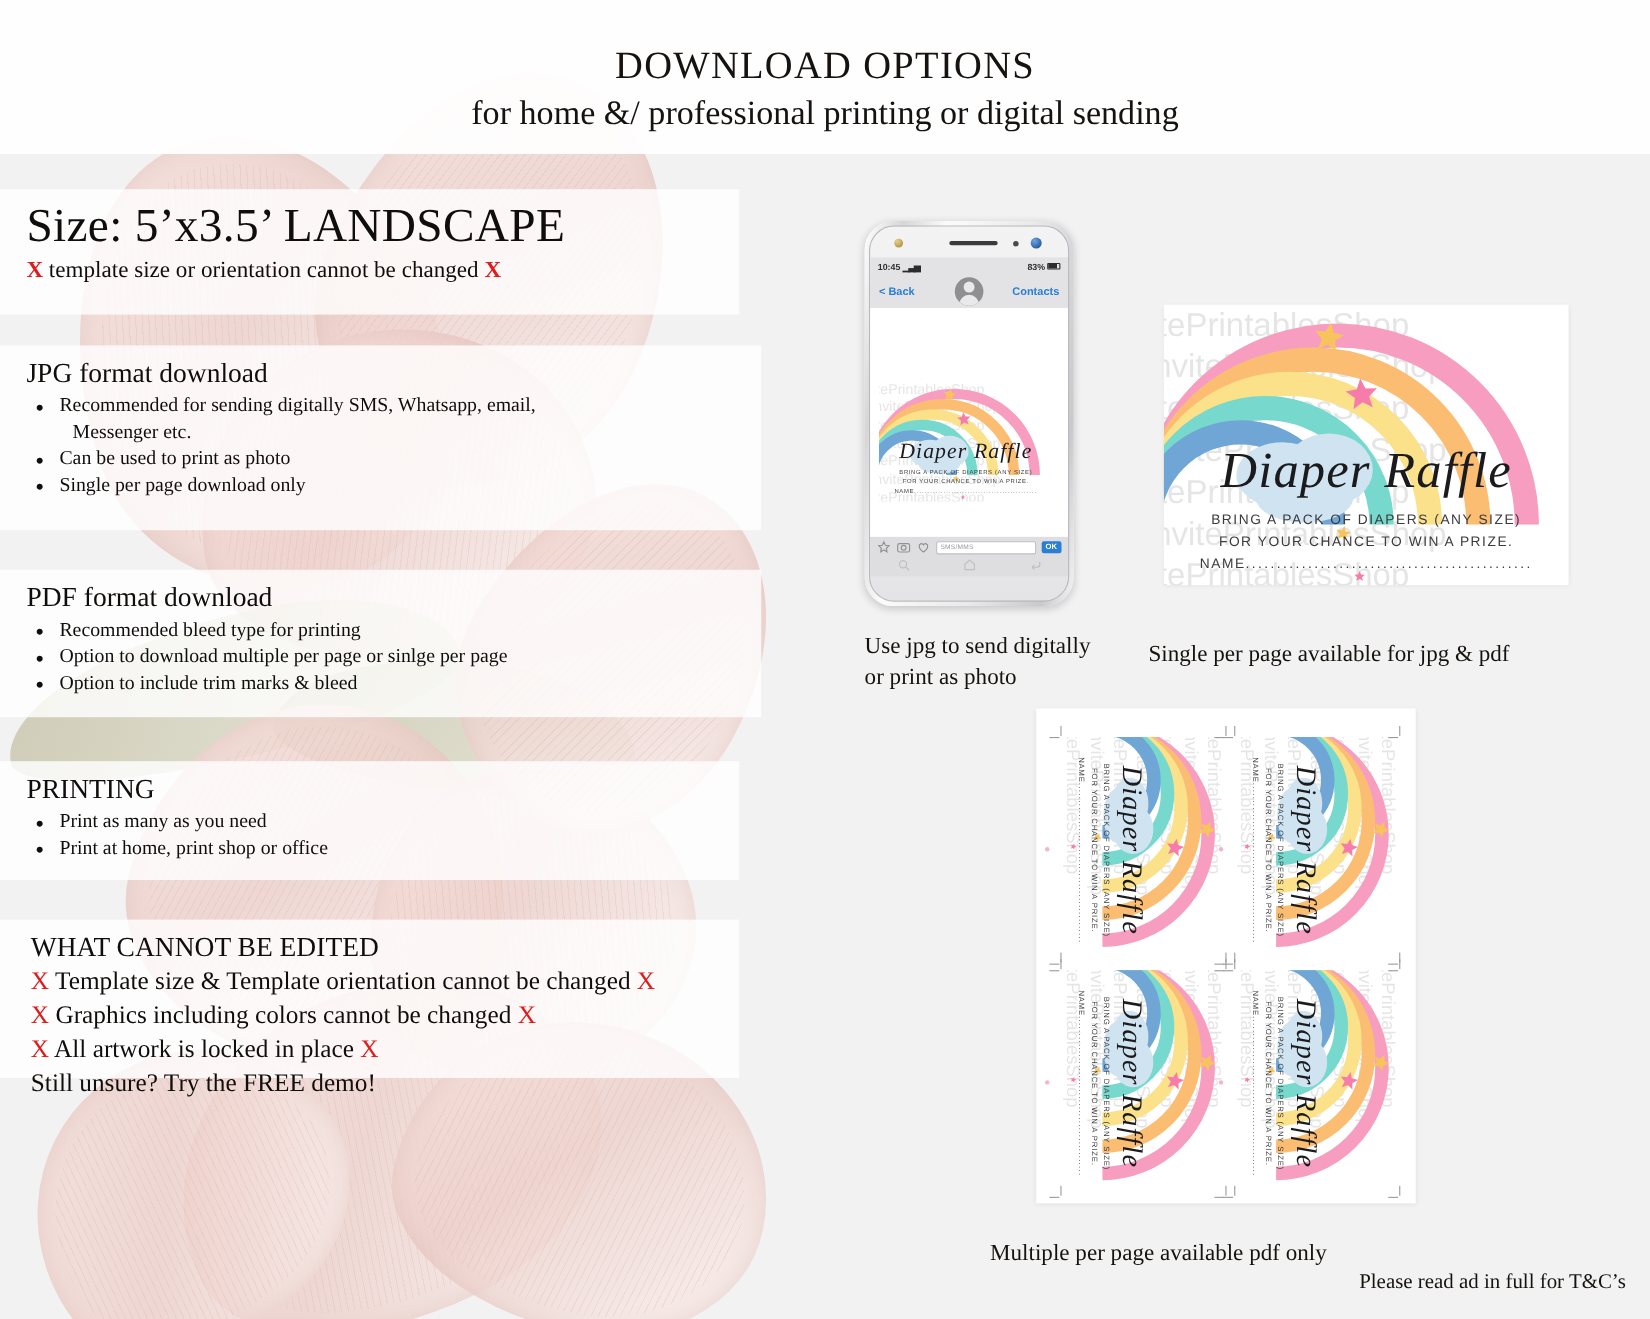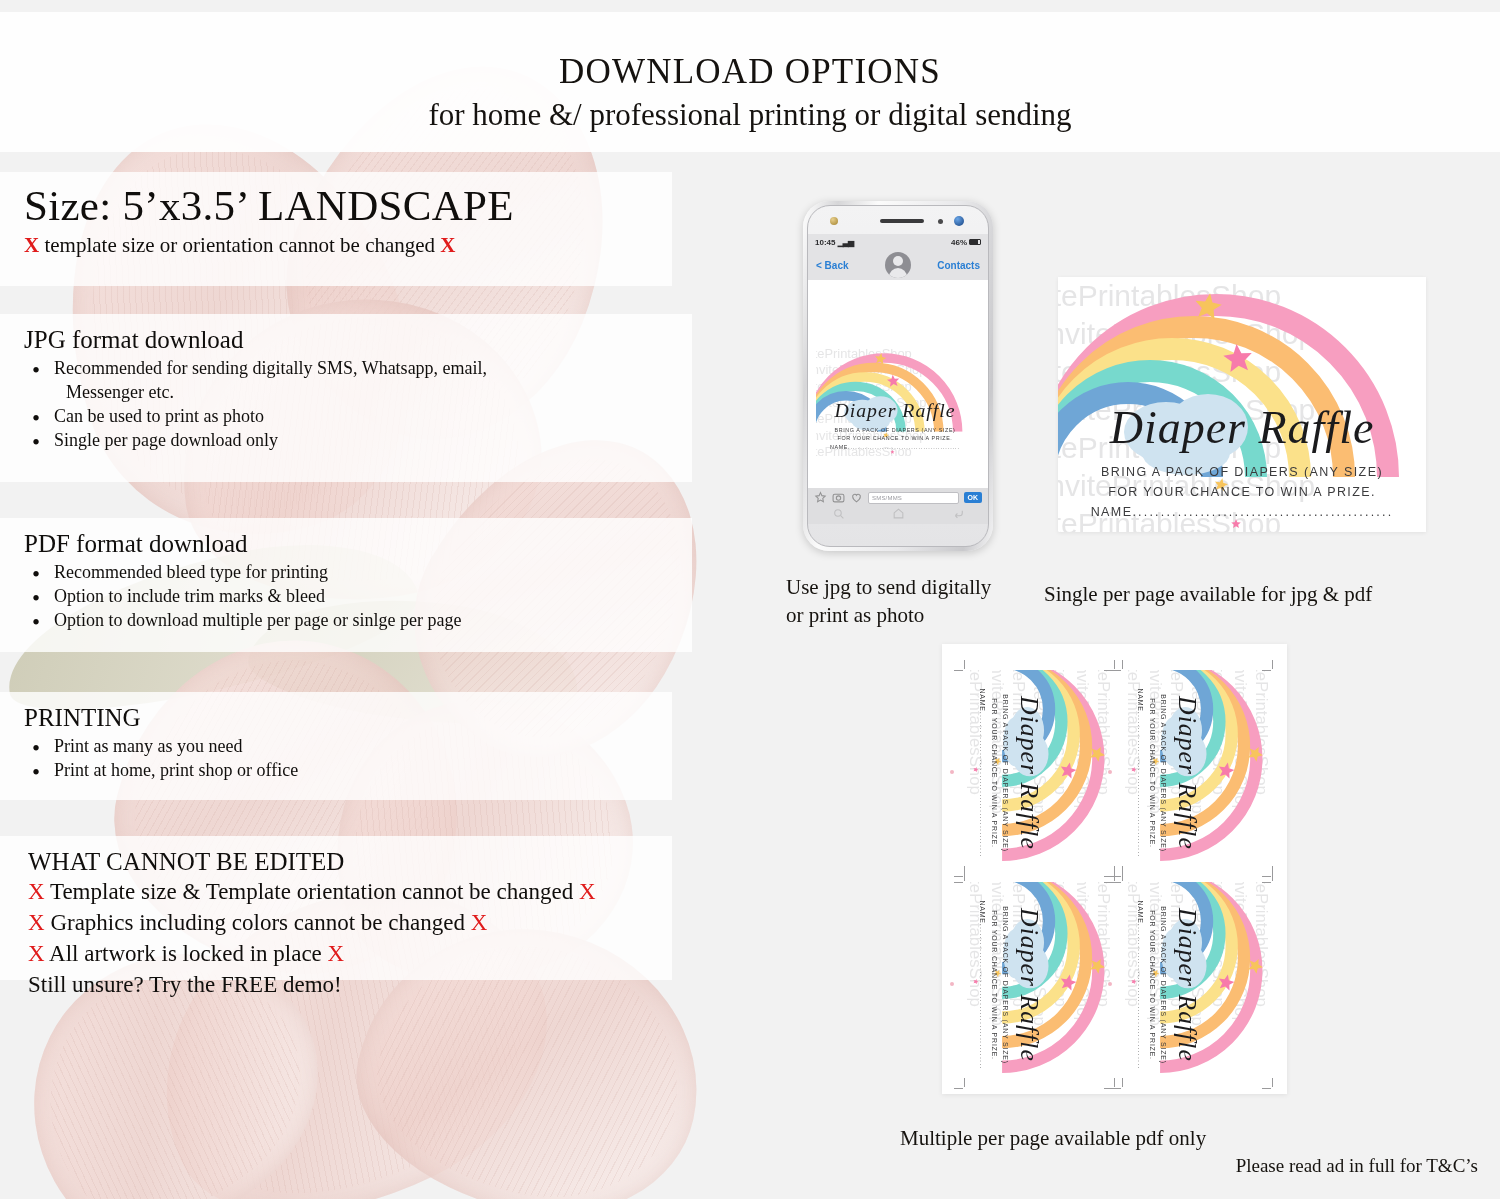--- a/index.html
+++ b/index.html
@@ -37,21 +37,20 @@
   }
 
   
   #header {
     position: absolute;
     left: 0; top: 0; width: 1500px; height: 140px;
     background: rgba(255,255,255,.93);
     text-align: center;
     padding-top: 40px;
     z-index: 5;
-    margin-top: 12px;
   }
   #header .t1 { font-size: 35px; letter-spacing: 1.2px; color: #15120f; line-height: 1.15; }
   #header .t2 { font-size: 31px; color: #15120f; line-height: 1.3; margin-top: 3px; }
 
   
   .panel {
     position: absolute;
     background: rgba(255,255,255,.80);
     z-index: 4;
     padding: 10px 0 10px 24px;
@@ -86,21 +85,21 @@
     font-size: 21px;
     color: #16130f;
     text-align: left;
     line-height: 1.35;
     z-index: 4;
   }
 
   
   #phone {
     position: absolute;
-    left: 803px; top: 201px;
+    left: 786px; top: 201px;
     width: 190px; height: 350px;
     border-radius: 26px;
     background: linear-gradient(100deg,#ffffff 0%,#d6d6d8 14%,#fbfbfb 30%,#e9e9eb 62%,#c9c9cc 88%,#f4f4f5 100%);
     box-shadow: 0 2px 8px rgba(0,0,0,.18);
     z-index: 4;
     padding: 4px;
   }
   #phone .body {
     width: 100%; height: 100%;
     border-radius: 23px;
@@ -225,22 +224,22 @@
     <li class="cont">Messenger etc.</li>
     <li>Can be used to print as photo</li>
     <li>Single per page download only</li>
   </ul>
 </div>
 
 <div class="panel" style="left:0; top:518px; width:692px; height:134px;">
   <h3 class="uline">PDF format download</h3>
   <ul class="bul">
     <li>Recommended bleed type for printing</li>
+    <li>Option to download multiple per page or sinlge per page</li>
     <li>Option to include trim marks &amp; bleed</li>
-    <li>Option to download multiple per page or sinlge per page</li>
   </ul>
 </div>
 
 <div class="panel" style="left:0; top:692px; width:672px; height:108px;">
   <h3>PRINTING</h3>
   <ul class="bul">
     <li>Print as many as you need</li>
     <li>Print at home, print shop or office</li>
   </ul>
 </div>
@@ -269,21 +268,21 @@
   <div class="body">
     <div class="ph-top">
       <div class="cam-l"></div>
       <div class="speaker"></div>
       <div class="dot-s"></div>
       <div class="cam-r"></div>
     </div>
     <div class="ph-status">
       <span><span>10:45</span>
         <span class="sig">▁▃▅</span></span>
-      <span><span>46%</span><i class="batt"></i></span>
+      <span><span>83%</span><i class="batt"></i></span>
     </div>
     <div class="ph-nav">
       <span class="lnk">&lt; Back</span>
       <span class="avatar">
           <i class="head"></i>
           <i class="shoul"></i>
         </span>
       <span class="lnk">Contacts</span>
     </div>
     <div class="ph-screen">

